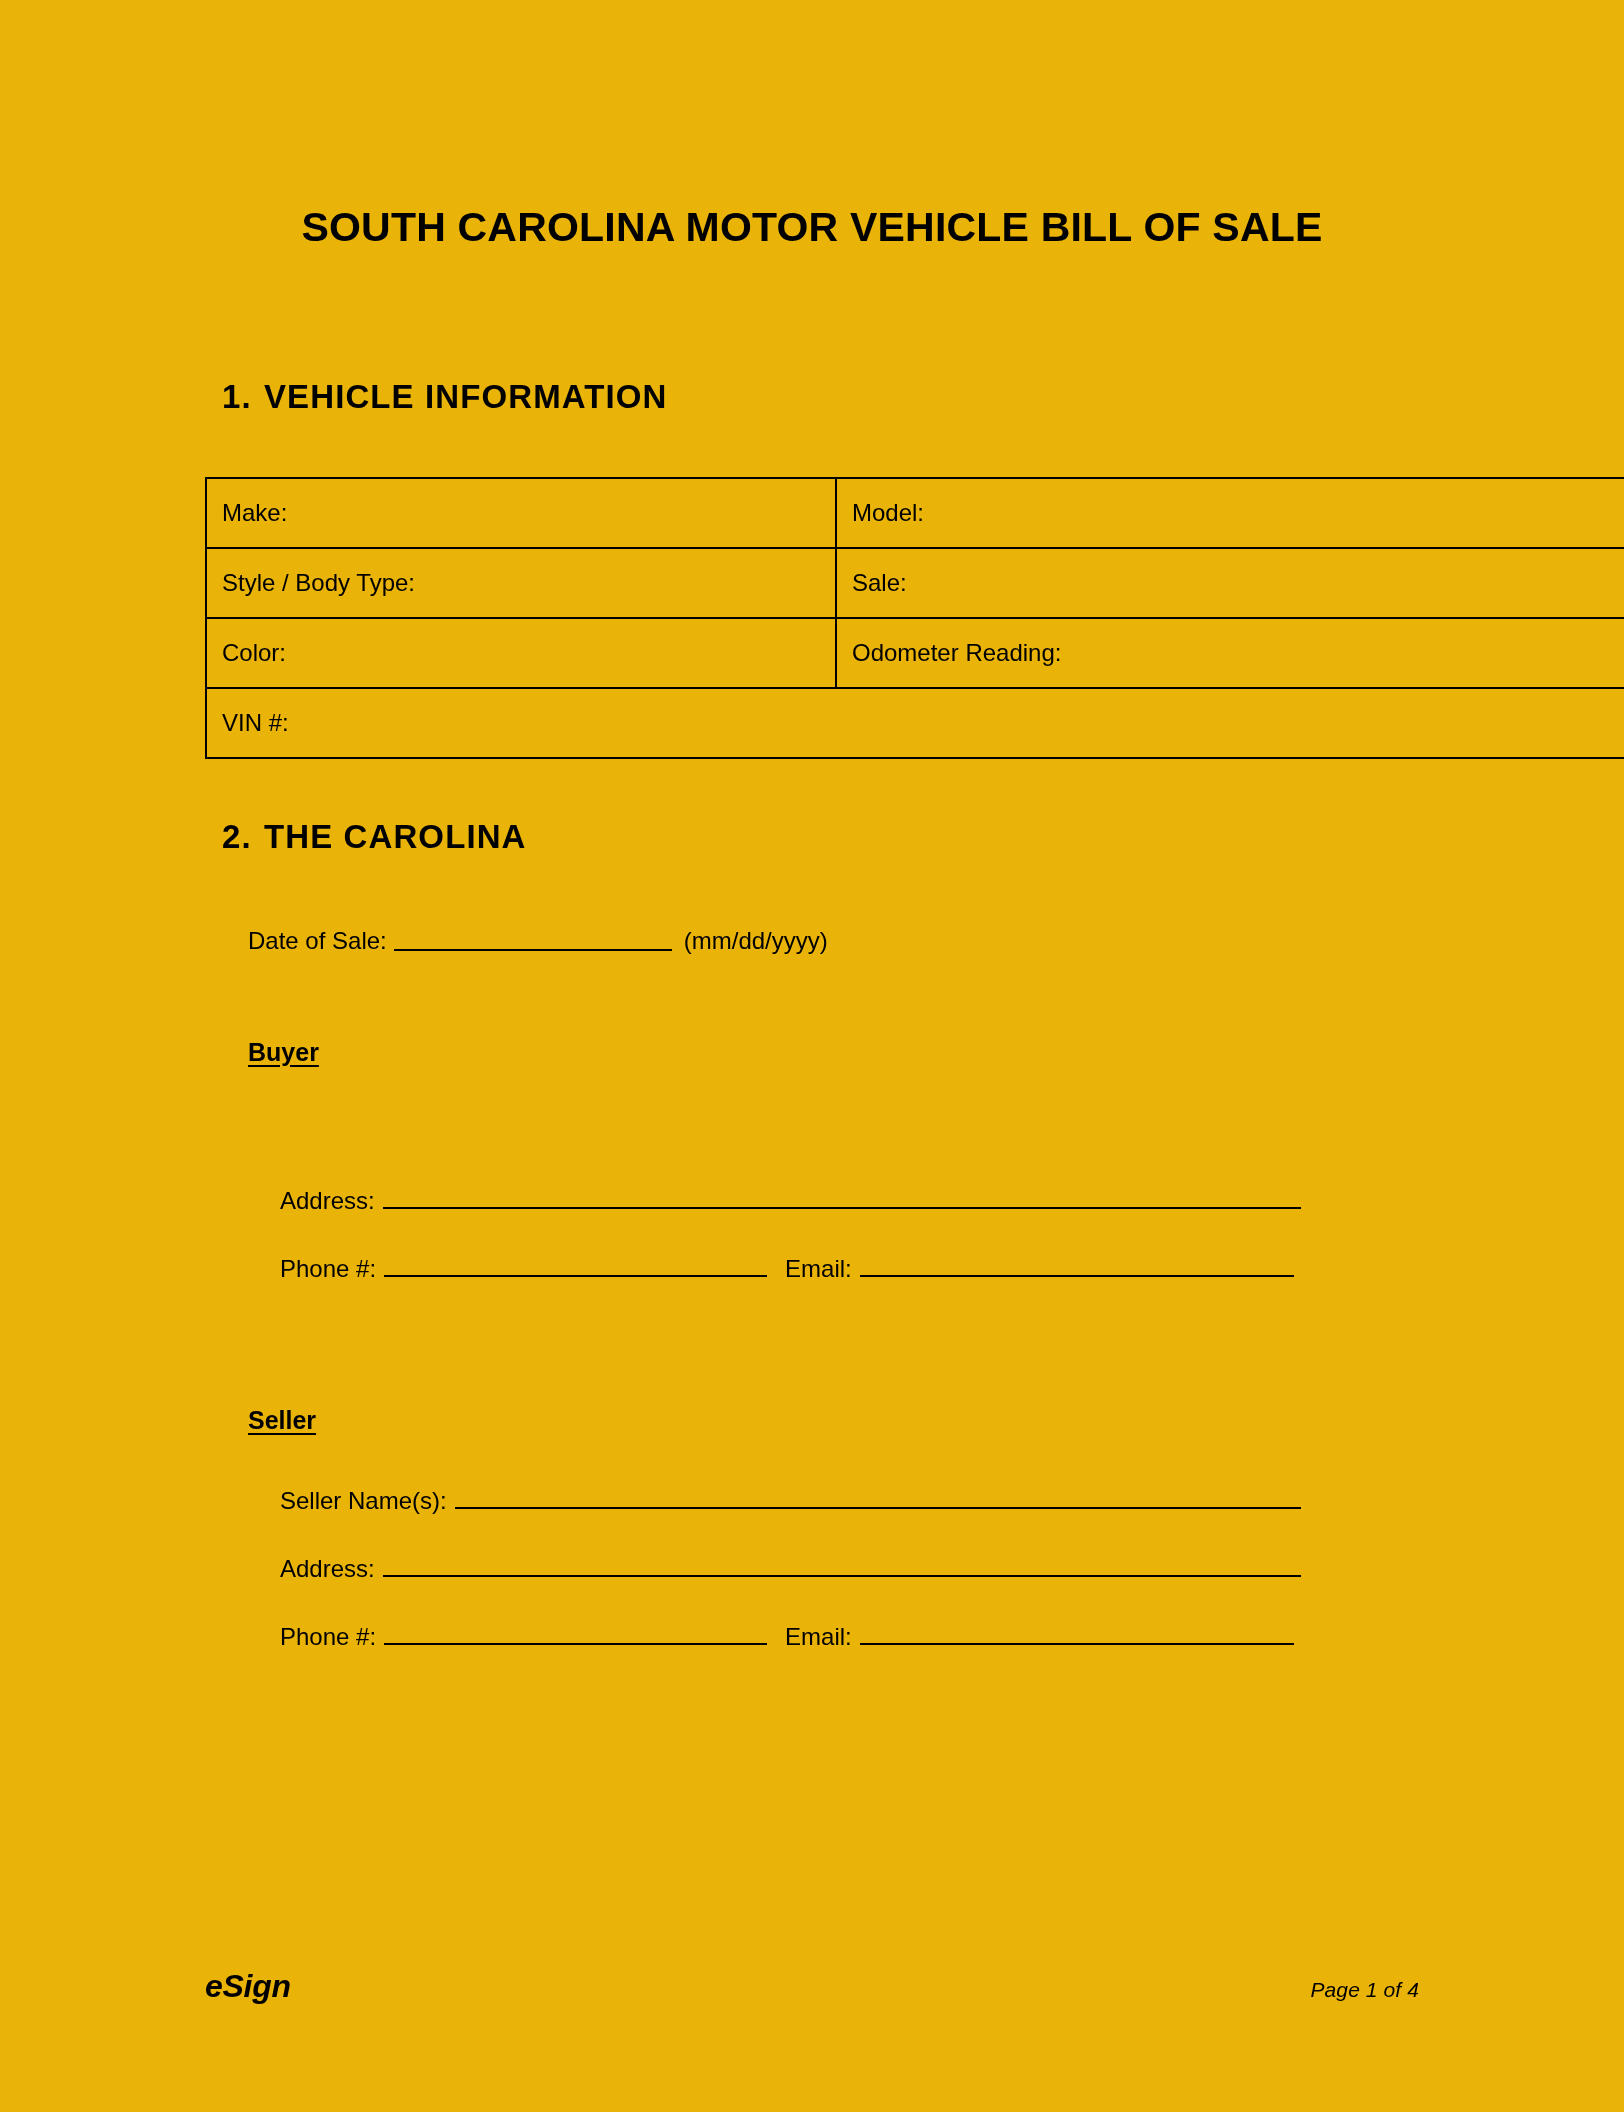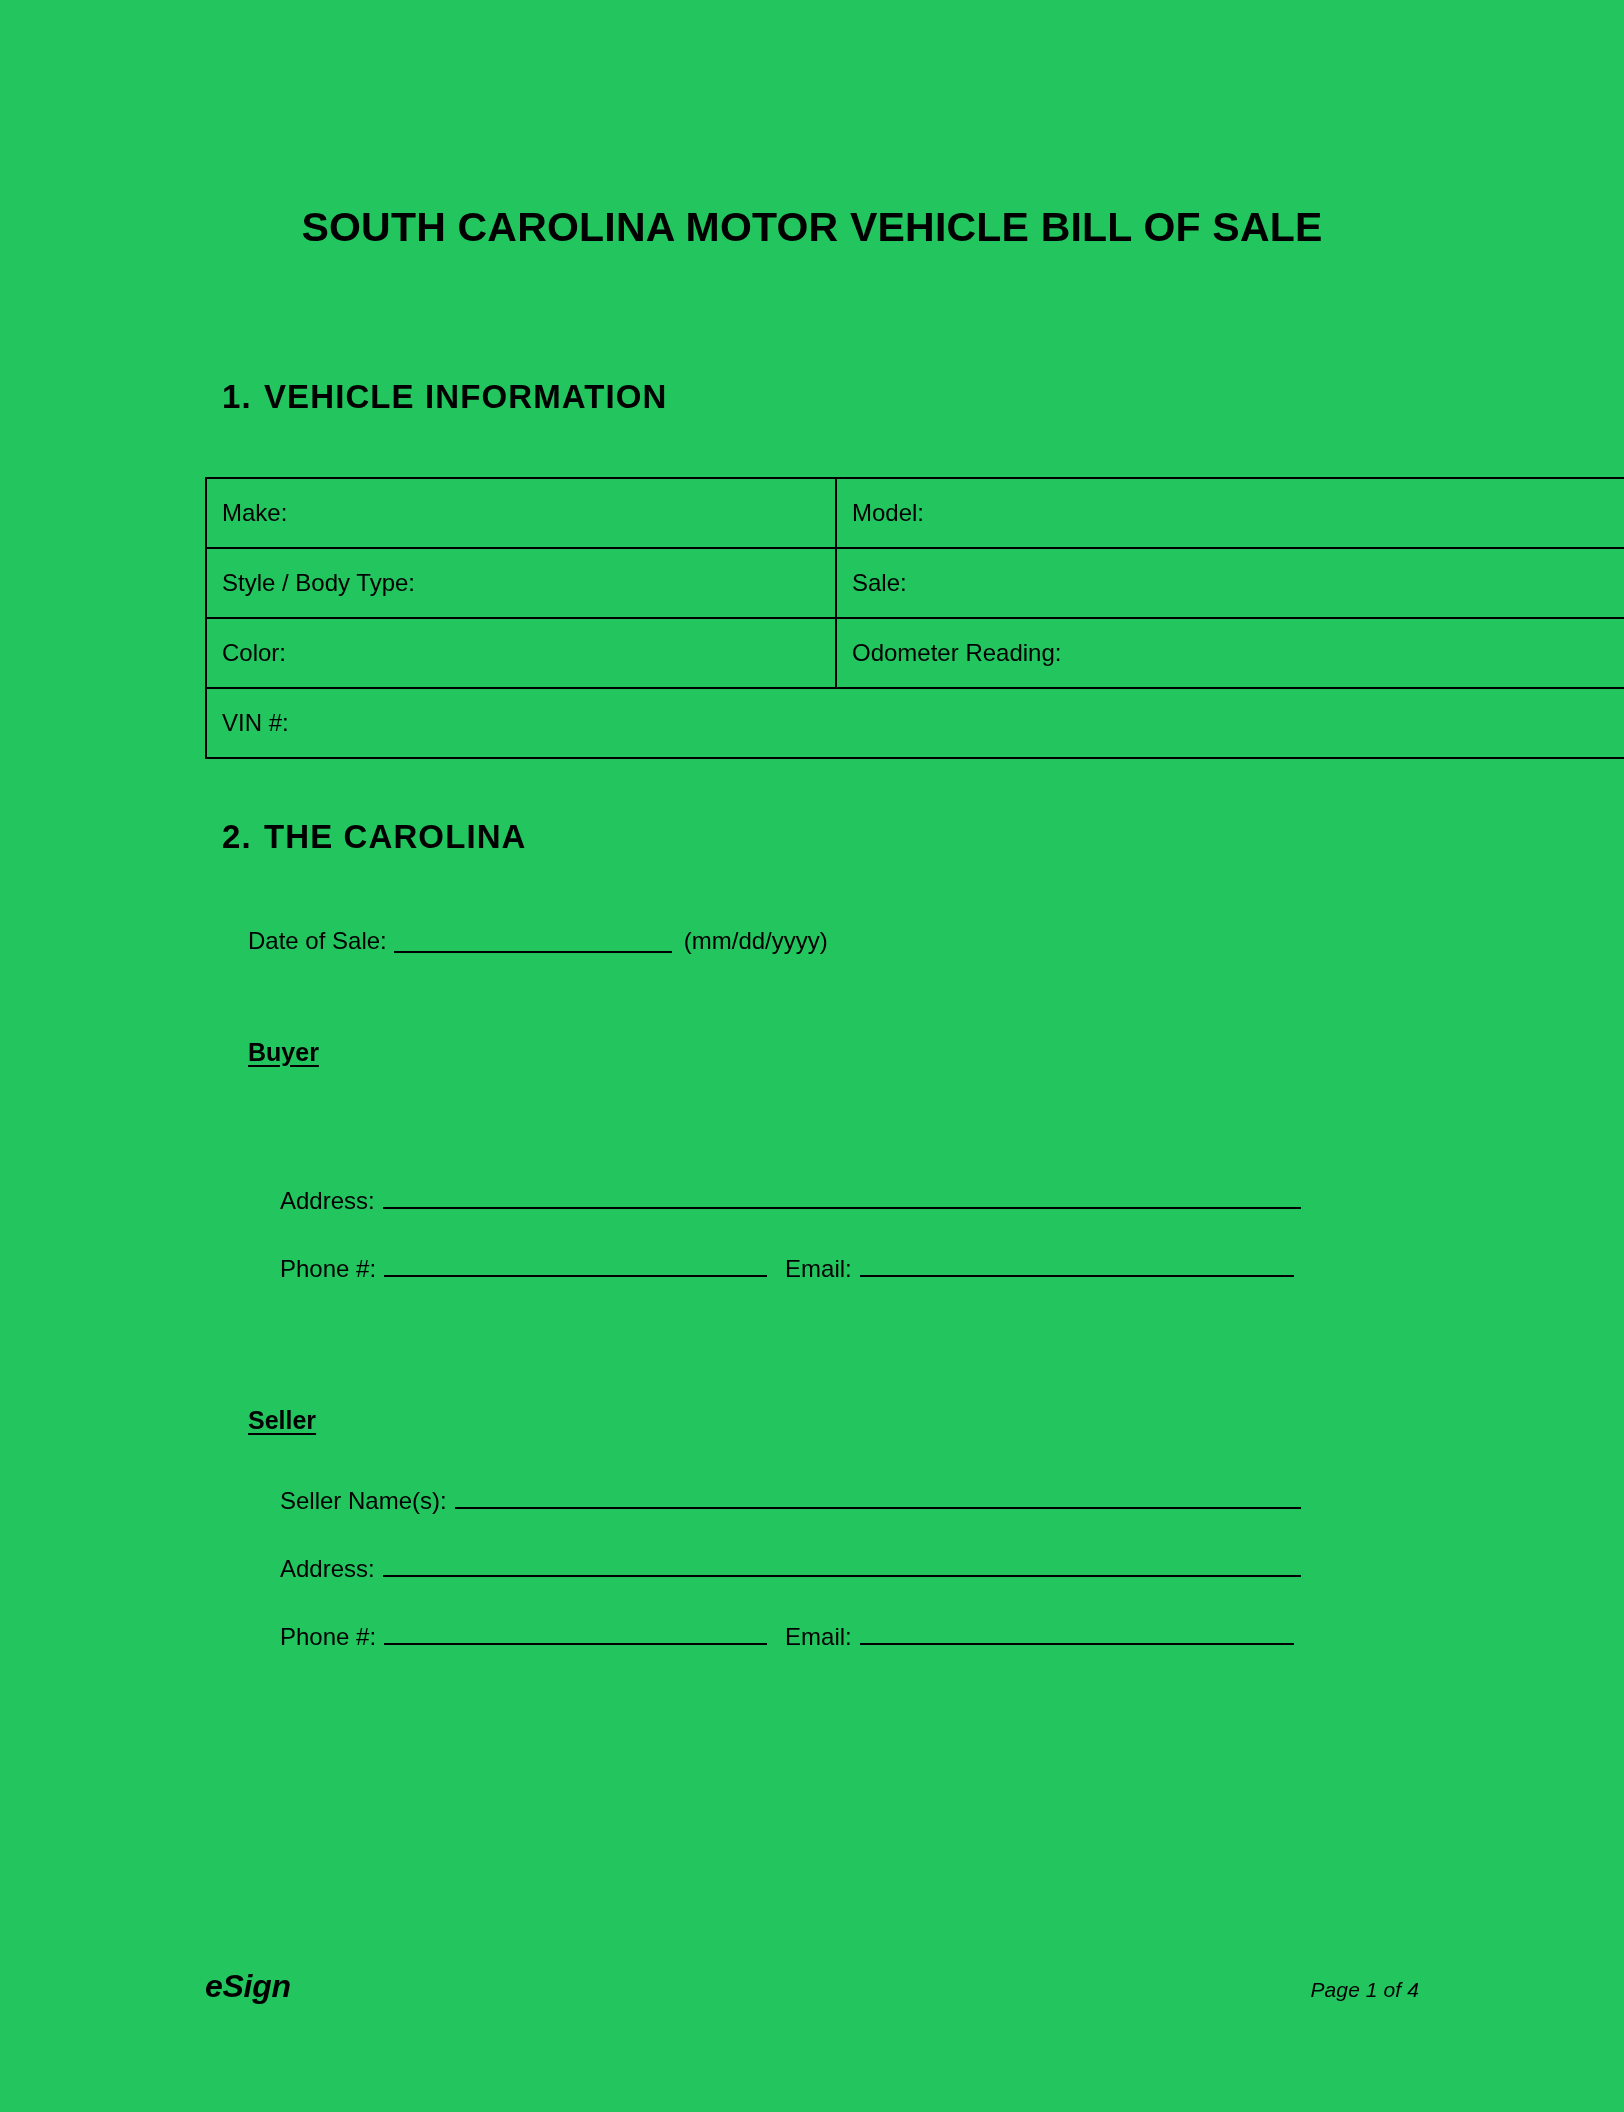--- a/index.html
+++ b/index.html
@@ -8,21 +8,21 @@
     background: #ffffff;
   }
   body {
     font-family: "Liberation Sans", sans-serif;
     color: #000000;
   }
   .page {
     position: relative;
     width: 1624px;
     height: 2112px;
-    background: #22c55e;
+    background: #eab308;
     box-sizing: border-box;
     overflow: hidden;
   }
 
   
   .doc-title {
     position: absolute;
     left: 0;
     right: 0;
     top: 178px;
@@ -70,21 +70,21 @@
   .vehicle-table td.col-left { width: 613px; }
 
   
   .date-row {
     position: absolute;
     left: 248px;
     top: 927px;
     font-size: 24px;
     white-space: nowrap;
     display: flex;
-    align-items: center;
+    align-items: flex-start;
   }
   .date-row .lbl { margin-right: 7px; }
   .date-row .blank {
     display: inline-block;
     width: 278px;
     border-bottom: 2px solid #000000;
     height: 22px;
     margin-right: 12px;
   }
 

